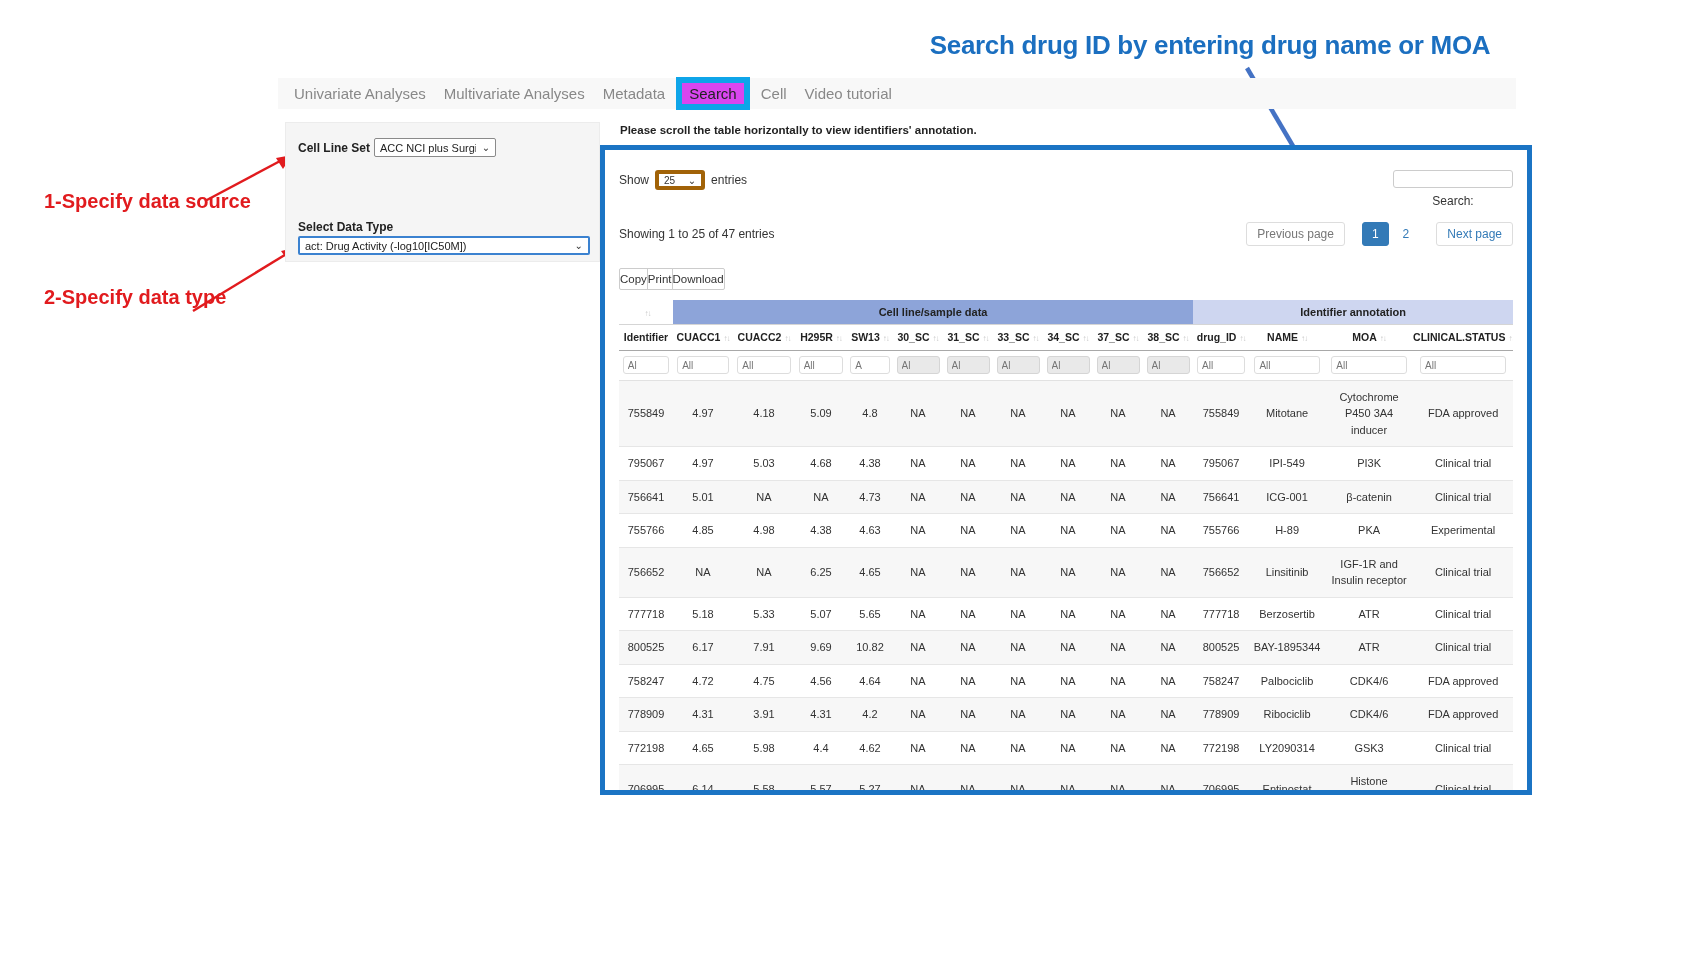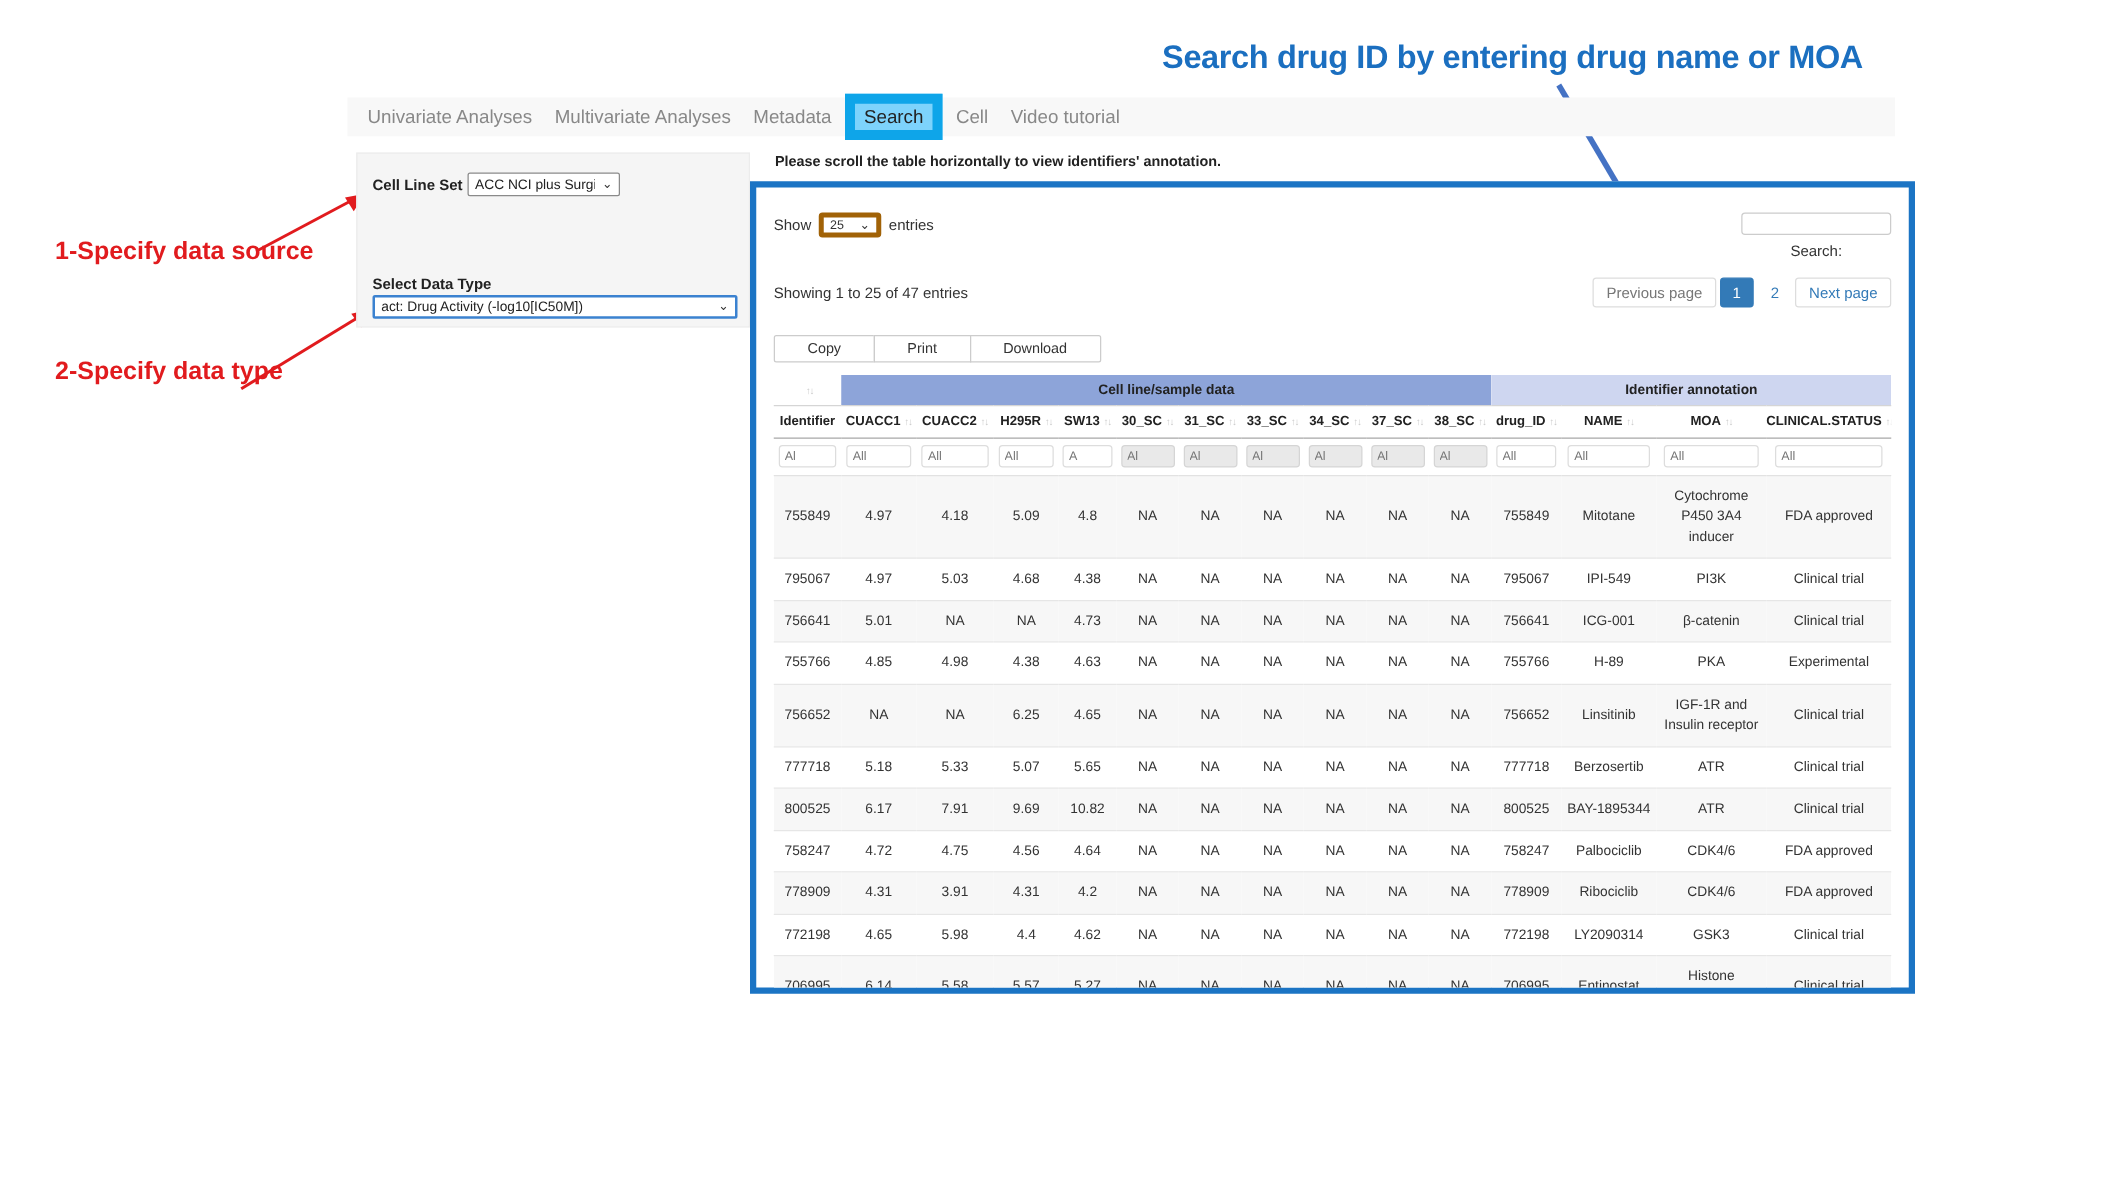--- a/index.html
+++ b/index.html
@@ -20,22 +20,22 @@
   
   svg.overlay { position:absolute; left:0; top:0; width:1700px; height:956px; pointer-events:none; }
 
   
   .navbar {
     position:absolute; left:278px; top:78px; width:1238px; height:31px;
     background:#f8f8f8; display:flex; align-items:center; padding-left:16px; gap:26px;
   }
   .nav-tab { font-size:15px; color:#888; cursor:pointer; white-space:nowrap; }
   .nav-tab.active {
-    color:#222; border:8px solid #0ea5e9; padding:2px 7px; margin:0 -7px;
-    background:#7dd3fc;
+    color:#222; border:6px solid #0ea5e9; padding:2px 7px; margin:0 -7px;
+    background:#d946ef;
   }
 
   
   .sidebar {
     position:absolute; left:285px; top:122px; width:315px; height:140px;
     background:#f5f5f5; border:1px solid #ececec;
   }
   .cls-row { position:absolute; left:12px; top:15px; display:flex; align-items:center; gap:4px; }
   .side-label { font-size:12px; font-weight:bold; color:#222; white-space:nowrap; }
   .fake-select {
@@ -73,36 +73,36 @@
   .len-select .chev { font-size:10px; }
   .search-wrap { display:flex; align-items:center; gap:6px;flex-direction:column; }
   .search-input {
     width:120px; height:18px; border:1px solid #ccc; border-radius:3px; background:#fff;
     font-size:11px; padding:0 4px; outline:none;
   }
   .search-label { font-size:12px; color:#333; }
 
   .dt-row2 { display:flex; justify-content:space-between; align-items:center; margin-top:14px; }
   .showing-text { font-size:12px; color:#333; }
-  .pagination { display:flex; align-items:flex-end; gap:3px; }
+  .pagination { display:flex; align-items:flex-end; gap:17px; }
   .page-btn {
     font-size:12px; padding:4px 10px; border:1px solid #ddd; border-radius:3px;
     background:#fff; color:#777; cursor:pointer; white-space:nowrap;
   }
   .page-num {
     font-size:12px; padding:4px 9px; border-radius:3px; cursor:pointer;
     color:#337ab7; border:1px solid transparent;
   }
   .page-num.active { background:#337ab7; color:#fff; border-color:#337ab7; }
   .page-btn.next { color:#337ab7; }
 
   .dt-buttons { display:flex; margin-top:22px; }
   .dt-btn {
     font-size:11.5px; color:#333; background:#fff; border:1px solid #ccc;
-    padding:4px 26px; cursor:pointer; margin-right:-1px;
+    padding:4px 0; cursor:pointer; margin-right:-1px;
   }
   .dt-btn:first-child { border-radius:2px 0 0 2px; }
   .dt-btn:last-child { border-radius:0 2px 2px 0; }
 
   
   table.dt { border-collapse:collapse; table-layout:fixed; width:894px; margin-top:10px; }
   .dt th, .dt td { font-size:11px; text-align:center; vertical-align:middle; overflow:hidden; }
   .grp-row th { height:24px; font-weight:bold; color:#222; border-bottom:1px solid #d5d5d5; }
   .grp-dark  { background:#8da4d9; }
   .grp-light { background:#ced6f0; }

